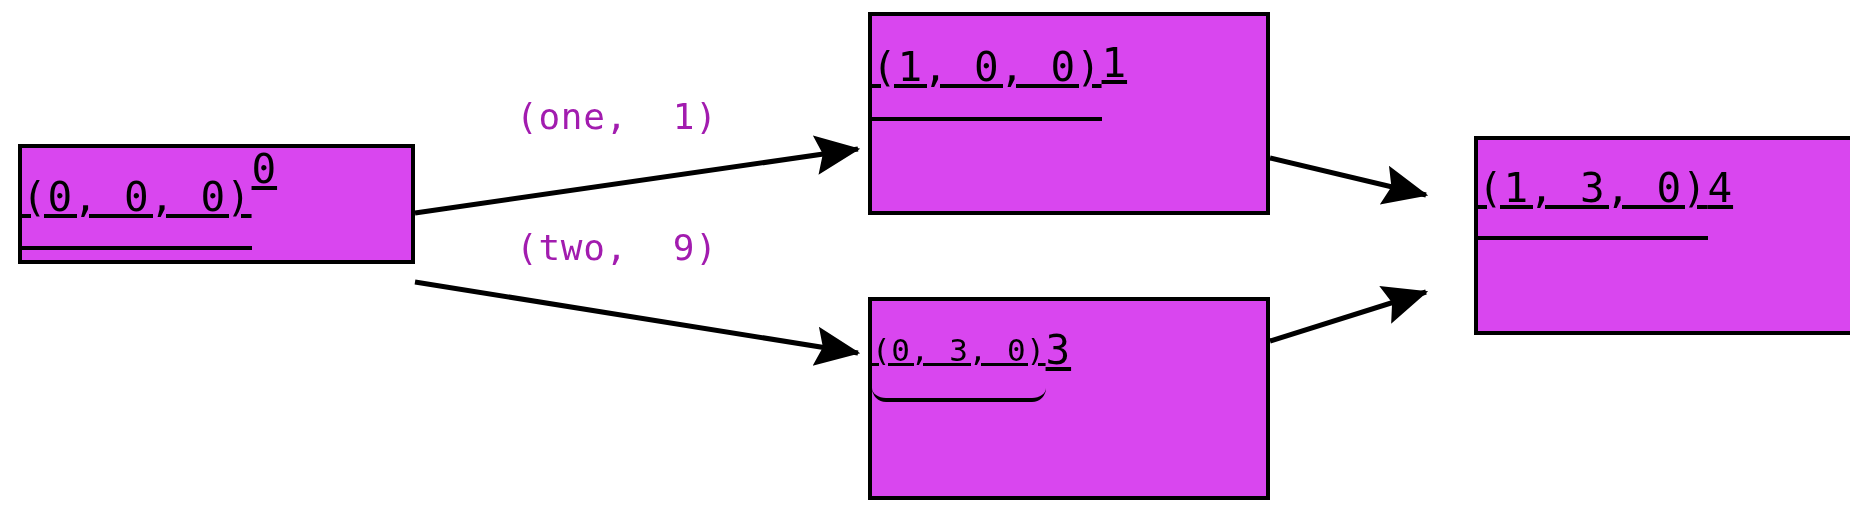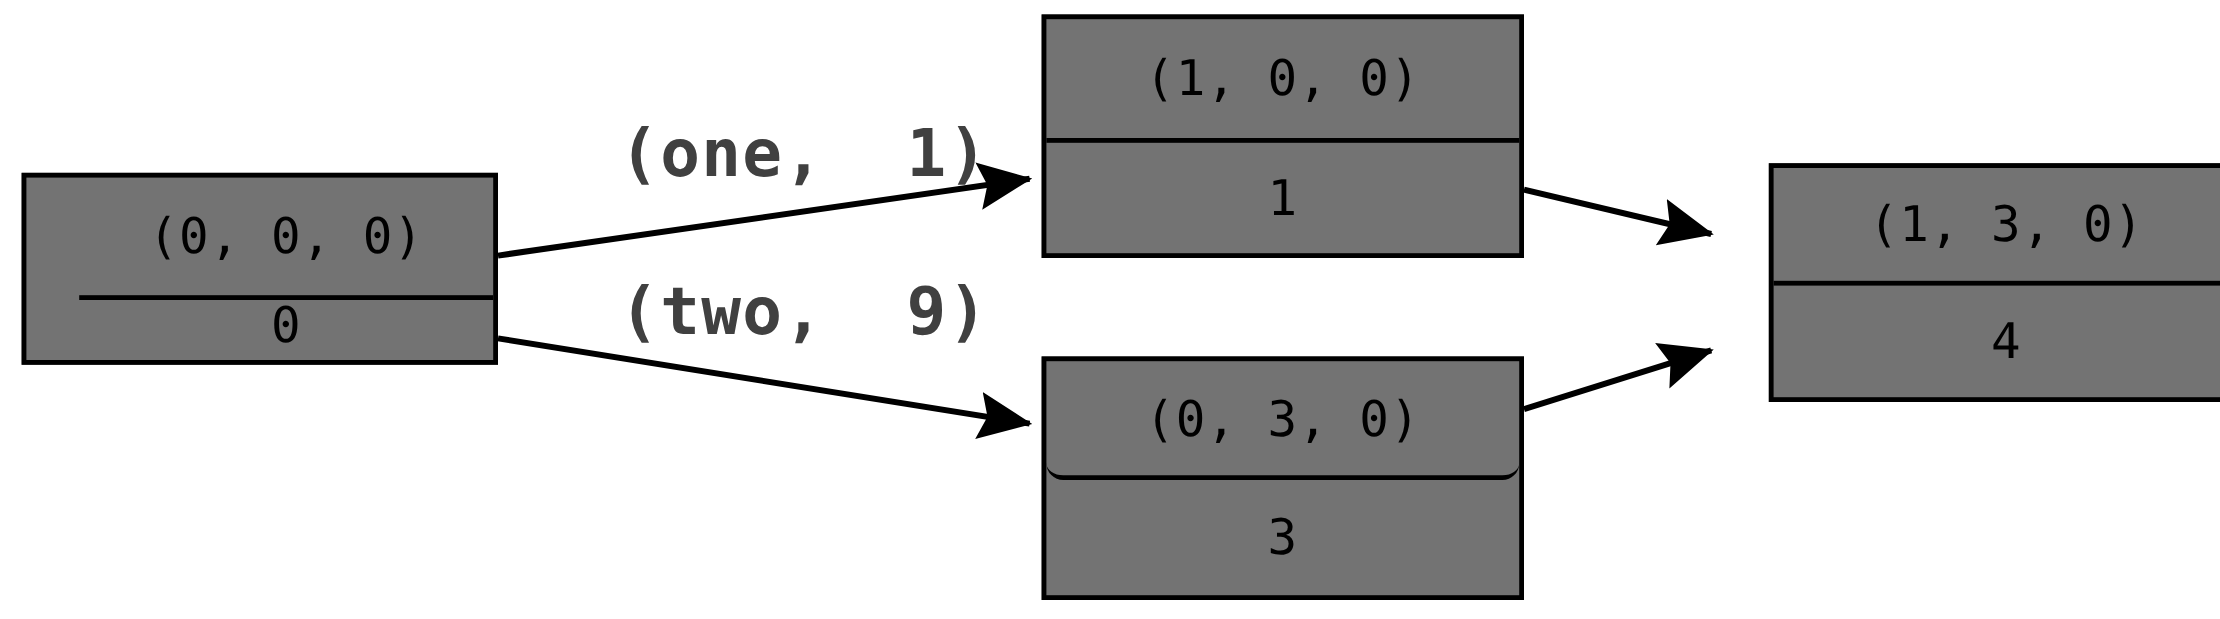--- a/index.html
+++ b/index.html
@@ -19,60 +19,60 @@
     position: absolute;
     left: 0;
     top: 0;
     width: 1850px;
     height: 516px;
   }
   .node {
     position: absolute;
     box-sizing: border-box;
     border: 4px solid #000000;
-    background: #737373;
+    background: #d946ef;
     display: flex;
-    flex-direction: column;
+    flex-direction: row;
+    text-decoration: underline;
   }
   .node-cell {
     box-sizing: border-box;
     display: flex;
     align-items: center;
     justify-content: center;
     color: #000000;
     white-space: pre;
     letter-spacing: 0.02em;
   }
   .node-cell.top {
     border-bottom: 4px solid #000000;
   }
   
-  #node-start     { left: 18px;   top: 144px; width: 397px; height: 160px; padding-left: 44px; }
+  #node-start     { left: 18px;   top: 144px; width: 397px; height: 120px; }
   #node-start .top    { height: 102px; font-size: 41px; }
   #node-start .bottom { height: 42px;  font-size: 41px; }
 
   #node-one       { left: 868px;  top: 12px;  width: 402px; height: 203px; }
   #node-one .top     { height: 105px; font-size: 41px; }
   #node-one .bottom  { height: 94px;  font-size: 41px; }
 
   #node-two       { left: 868px;  top: 297px; width: 402px; height: 203px; }
-  #node-two .top     { height: 101px; font-size: 41px; border-radius: 14px; }
+  #node-two .top     { height: 101px; font-size: 31px; border-radius: 14px; }
   #node-two .bottom  { height: 98px;  font-size: 41px; }
 
   #node-join      { left: 1434px; top: 136px; width: 396px; height: 199px; margin-left: 40px; }
   #node-join .top    { height: 100px; font-size: 41px; }
   #node-join .bottom { height: 95px;  font-size: 41px; }
 
   .edge-label {
     position: absolute;
-    color: #404040;
-    font-size: 55px;
+    color: #a21caf;
+    font-size: 36px;
     white-space: pre;
     letter-spacing: 0.02em;
-    font-weight: bold;
   }
   #edge-label-one { left: 516px; top: 96px; }
   #edge-label-two { left: 516px; top: 227px; }
 </style>
 </head>
 <body>
 
 <div id="canvas">
 
   <svg class="edge-layer" viewBox="0 0 1850 516" width="1850" height="516" xmlns="http://www.w3.org/2000/svg">

